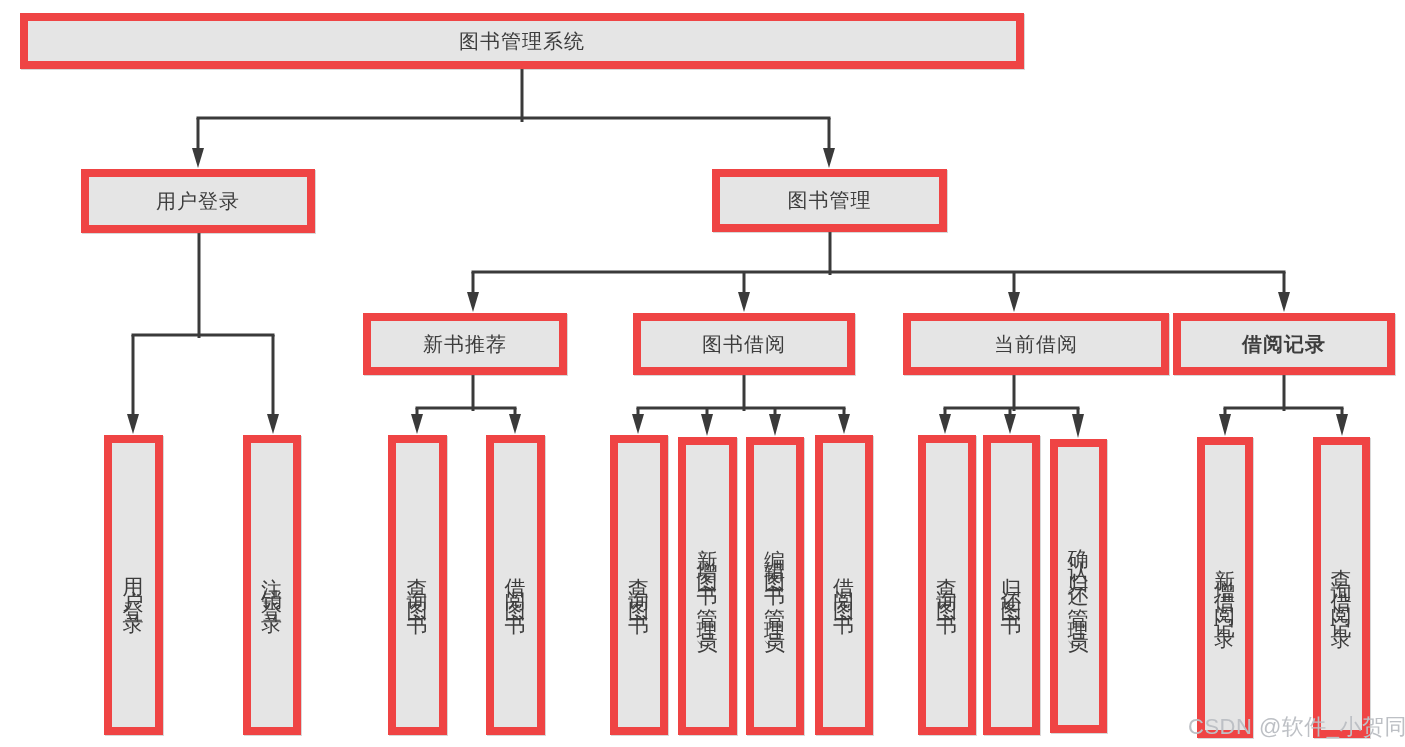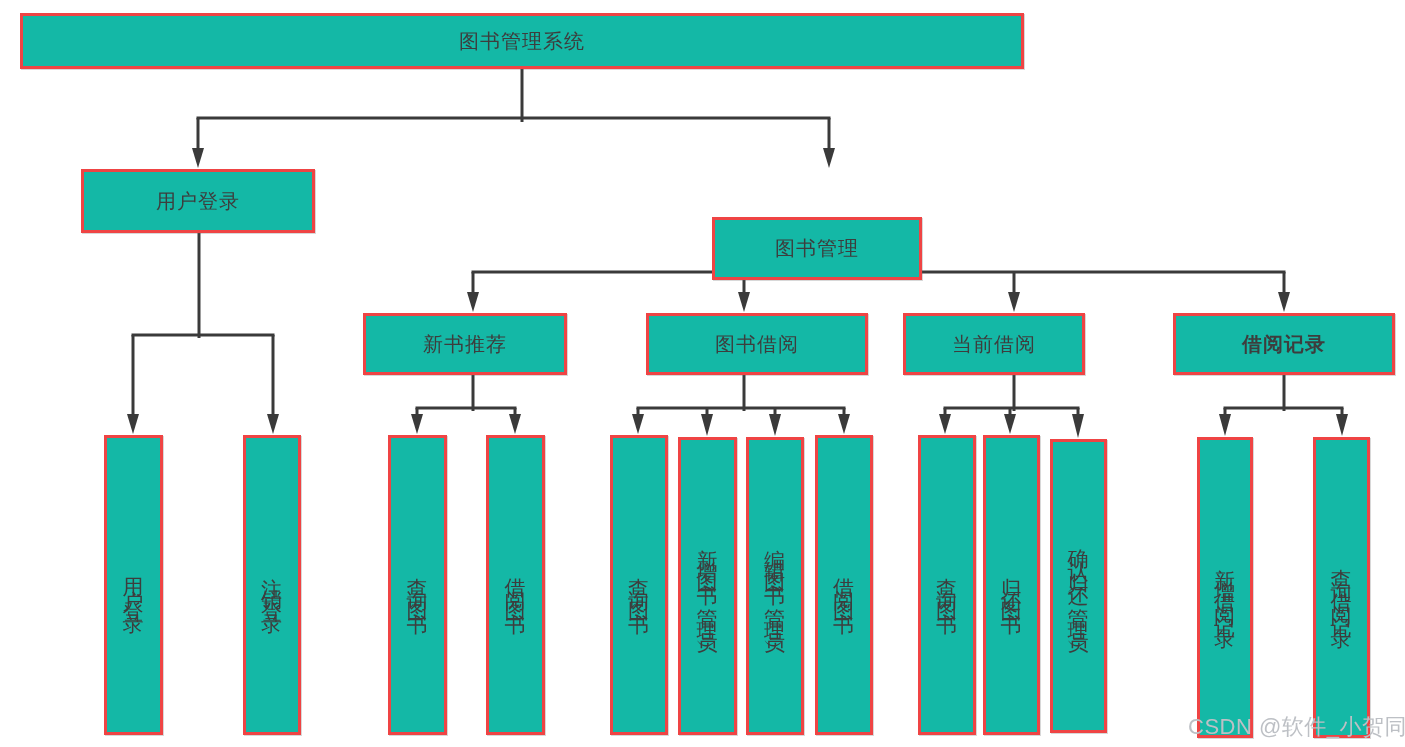--- a/index.html
+++ b/index.html
@@ -3,21 +3,21 @@
 <meta charset="utf-8">
 <style>
   html,body{margin:0;padding:0;}
   body{
     width:1405px;height:747px;position:relative;background:#ffffff;overflow:hidden;
     font-family:"Liberation Sans","DejaVu Sans",sans-serif;
   }
   .scene{position:absolute;left:0;top:0;width:1405px;height:747px;}
   svg.connectors{position:absolute;left:0;top:0;z-index:1;}
   .node{
-    position:absolute;background:#14b8a6;border:3px solid #ef4444;
+    position:absolute;background:#e5e5e5;border:8px solid #ef4444;
     box-sizing:border-box;display:flex;align-items:center;justify-content:center;
     color:#3d3d3d;z-index:2;box-shadow:1px 1px 0 rgba(100,100,100,0.25);
   }
   .hnode{font-size:20px;letter-spacing:1px;}
   .leaf span{
     writing-mode:vertical-rl;text-orientation:mixed;
     font-size:21px;letter-spacing:12px;line-height:1;
     color:#3d3d3d;
   }
   .watermark{
@@ -93,31 +93,31 @@
     </g>
   </svg>
 
   <div class="node hnode" style="left:20px;top:13px;width:1004px;height:56px;">
     <span>图书管理系统</span>
   </div>
 
   <div class="node hnode" style="left:81px;top:169px;width:234px;height:64px;">
     <span>用户登录</span>
   </div>
-  <div class="node hnode" style="left:712px;top:169px;width:210px;height:63px;margin-top:48px;">
+  <div class="node hnode" style="left:712px;top:169px;width:235px;height:63px;">
     <span>图书管理</span>
   </div>
 
   <div class="node hnode" style="left:363px;top:313px;width:204px;height:62px;">
     <span>新书推荐</span>
   </div>
-  <div class="node hnode" style="left:633px;top:313px;width:222px;height:62px;margin-left:13px;">
+  <div class="node hnode" style="left:633px;top:313px;width:222px;height:62px;">
     <span>图书借阅</span>
   </div>
-  <div class="node hnode" style="left:903px;top:313px;width:182px;height:62px;">
+  <div class="node hnode" style="left:903px;top:313px;width:266px;height:62px;">
     <span>当前借阅</span>
   </div>
   <div class="node hnode" style="left:1173px;top:313px;width:222px;height:62px;font-weight:bold;">
     <span>借阅记录</span>
   </div>
 
   <div class="node leaf" style="left:104px;top:435px;width:59px;height:300px;">
     <span>用户登录</span>
   </div>
   <div class="node leaf" style="left:243px;top:435px;width:58px;height:300px;">

